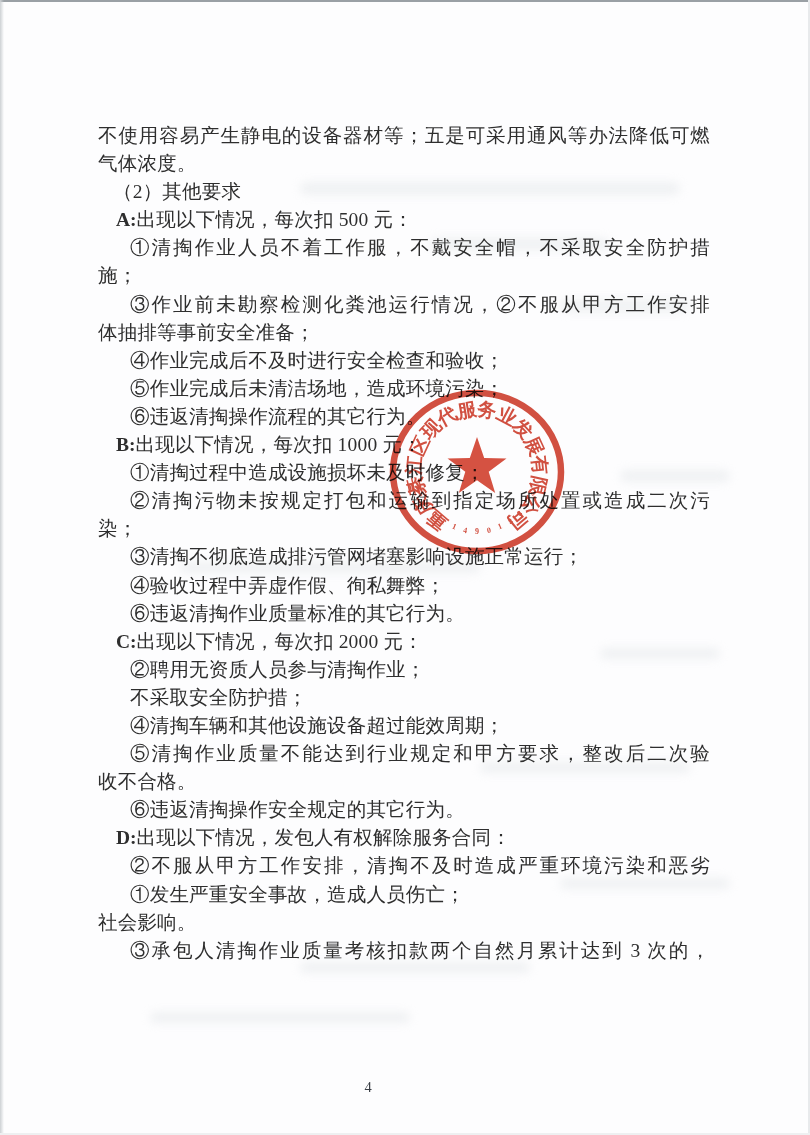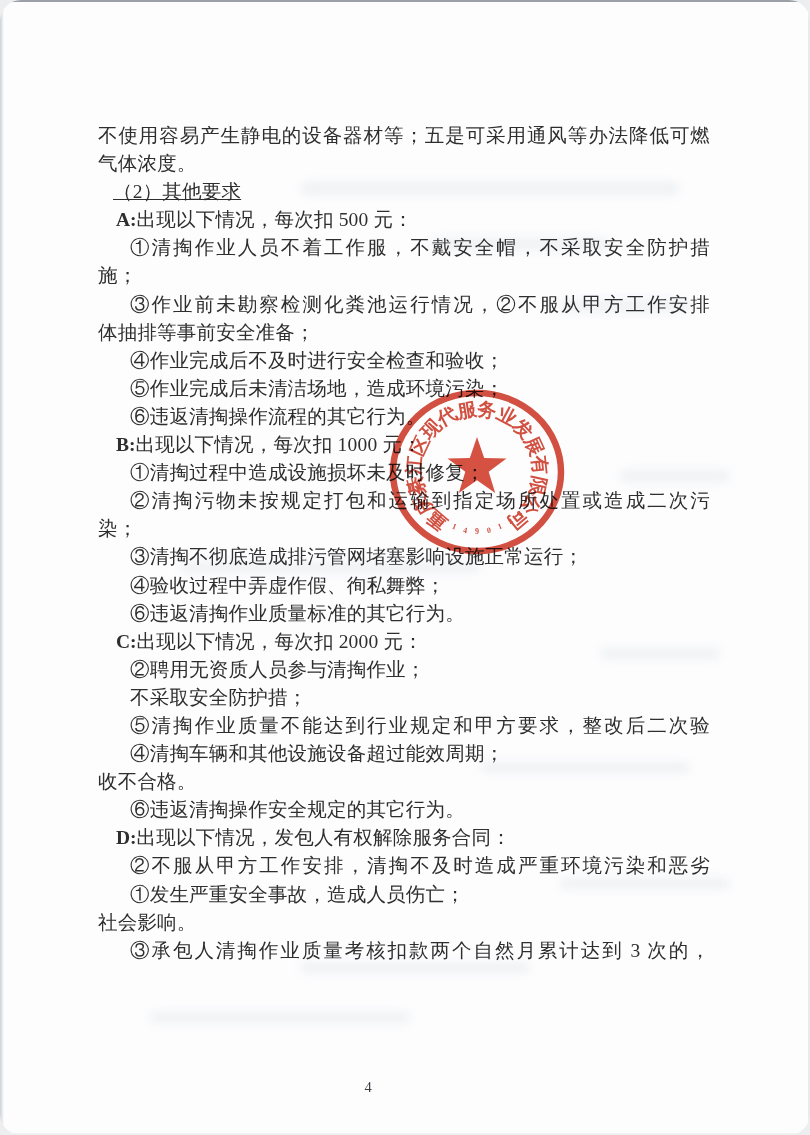--- a/index.html
+++ b/index.html
@@ -1,38 +1,37 @@
 <!DOCTYPE html>
 <html><head>
 <meta charset="utf-8">
 <style>
   html,body{margin:0;padding:0;background:#eceef0;}
   .page{
     position:relative;width:810px;height:1135px;margin:0;
     background:#fdfdfe;overflow:hidden;
     font-family:"Liberation Serif","DejaVu Serif",serif;
-    border-radius:21px;
   }
   
   .edge-top{position:absolute;left:0;top:0;width:810px;height:2px;background:#9aa0a5;}
   .edge-left{position:absolute;left:0;top:0;bottom:0;width:4px;
     background:linear-gradient(to right,#cdd1d4,rgba(255,255,255,0));}
   .edge-right{position:absolute;right:0;top:0;bottom:0;width:2px;background:#e8eaec;}
   .edge-bottom{position:absolute;left:0;bottom:0;width:810px;height:2px;background:#eef0f1;}
   
   .gh{position:absolute;background:#dfe3e6;border-radius:8px;filter:blur(5px);opacity:.45;}
   
   .doc{
     position:absolute;left:98px;top:122px;width:612px;
     font-size:19.5px;line-height:28.1px;color:#2e2e2e;
     letter-spacing:.2px;
   }
   .line{height:28.1px;white-space:nowrap;}
   .line.fill{white-space:normal;text-align:justify;text-align-last:justify;text-justify:inter-character;overflow:hidden;}
-  .ind1{padding-left:15px;text-decoration:underline;}
+  .ind1{padding-left:15px;}
   .ind2{padding-left:18px;}
   .ind3{padding-left:32px;}
   .par-label{font-weight:bold;letter-spacing:0;}
   
   .seal{position:absolute;left:385px;top:380px;width:184px;height:184px;
     mix-blend-mode:multiply;opacity:.88;filter:blur(.3px);}
   .seal svg{position:absolute;left:0;top:0;}
   .seal-char{
     position:absolute;font-size:19px;line-height:19px;font-weight:600;
     color:#cd3826;transform-origin:center;white-space:pre;
@@ -83,22 +82,22 @@
       <div class="line ind2"><span class="par-label">B:</span>出现以下情况，每次扣 1000 元：</div>
       <div class="line ind3">①清掏过程中造成设施损坏未及时修复；</div>
       <div class="line ind3 fill">②清掏污物未按规定打包和运输到指定场所处置或造成二次污</div>
       <div class="line">染；</div>
       <div class="line ind3">③清掏不彻底造成排污管网堵塞影响设施正常运行；</div>
       <div class="line ind3">④验收过程中弄虚作假、徇私舞弊；</div>
       <div class="line ind3">⑥违返清掏作业质量标准的其它行为。</div>
       <div class="line ind2"><span class="par-label">C:</span>出现以下情况，每次扣 2000 元：</div>
       <div class="line ind3">②聘用无资质人员参与清掏作业；</div>
       <div class="line ind3">不采取安全防护措；</div>
+      <div class="line ind3">④清掏车辆和其他设施设备超过能效周期；</div>
       <div class="line ind3 fill">⑤清掏作业质量不能达到行业规定和甲方要求，整改后二次验</div>
-      <div class="line ind3">④清掏车辆和其他设施设备超过能效周期；</div>
       <div class="line">收不合格。</div>
       <div class="line ind3">⑥违返清掏操作安全规定的其它行为。</div>
       <div class="line ind2"><span class="par-label">D:</span>出现以下情况，发包人有权解除服务合同：</div>
       <div class="line ind3 fill">②不服从甲方工作安排，清掏不及时造成严重环境污染和恶劣</div>
       <div class="line ind3">①发生严重安全事故，造成人员伤亡；</div>
       <div class="line">社会影响。</div>
       <div class="line ind3 fill">③承包人清掏作业质量考核扣款两个自然月累计达到 3 次的，</div>
     </div>
 
   <div class="seal" id="seal">

